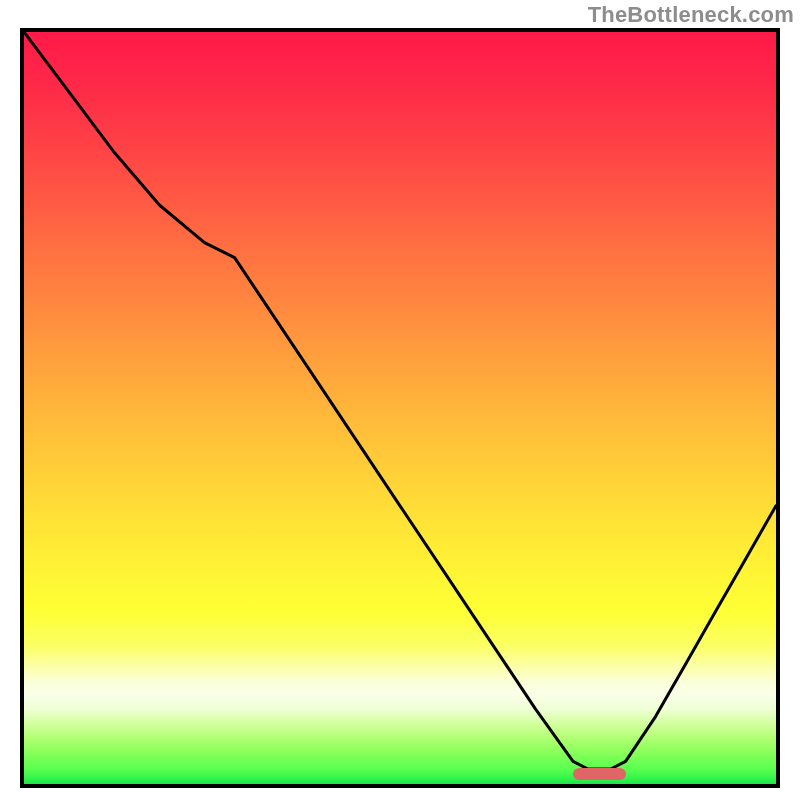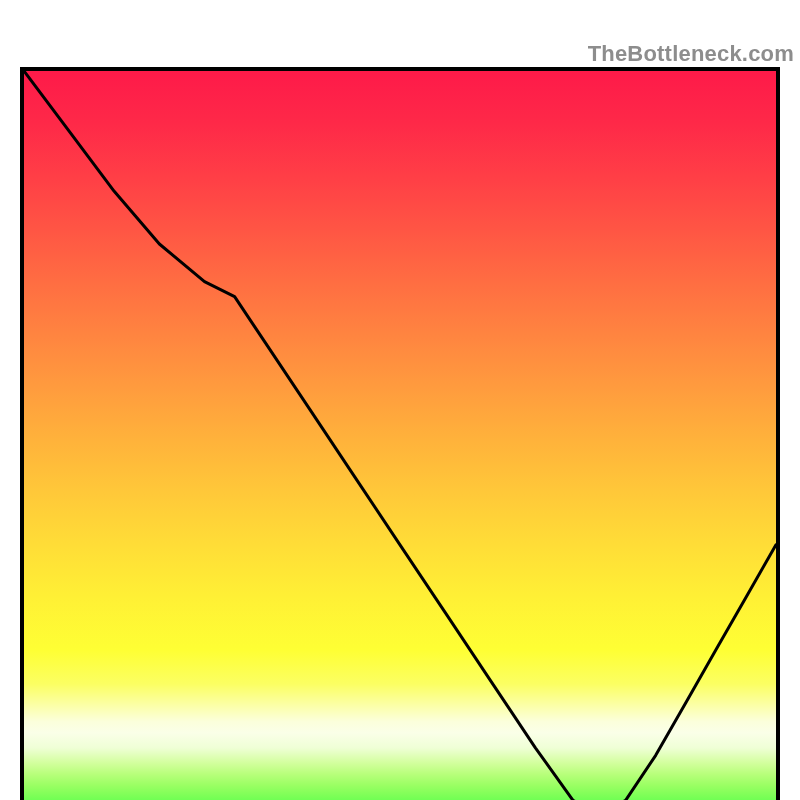--- a/index.html
+++ b/index.html
@@ -8,21 +8,20 @@
     width: 800px;
     height: 800px;
     background: #ffffff;
     font-family: Arial, Helvetica, sans-serif;
     overflow: hidden;
   }
   .page {
     position: relative;
     width: 800px;
     height: 672px;
-    margin-top: 39px;
   }
   .watermark {
     position: absolute;
     top: 2px;
     right: 6px;
     font-size: 22px;
     font-weight: bold;
     color: #8d8d8d;
     letter-spacing: 0.2px;
   }

